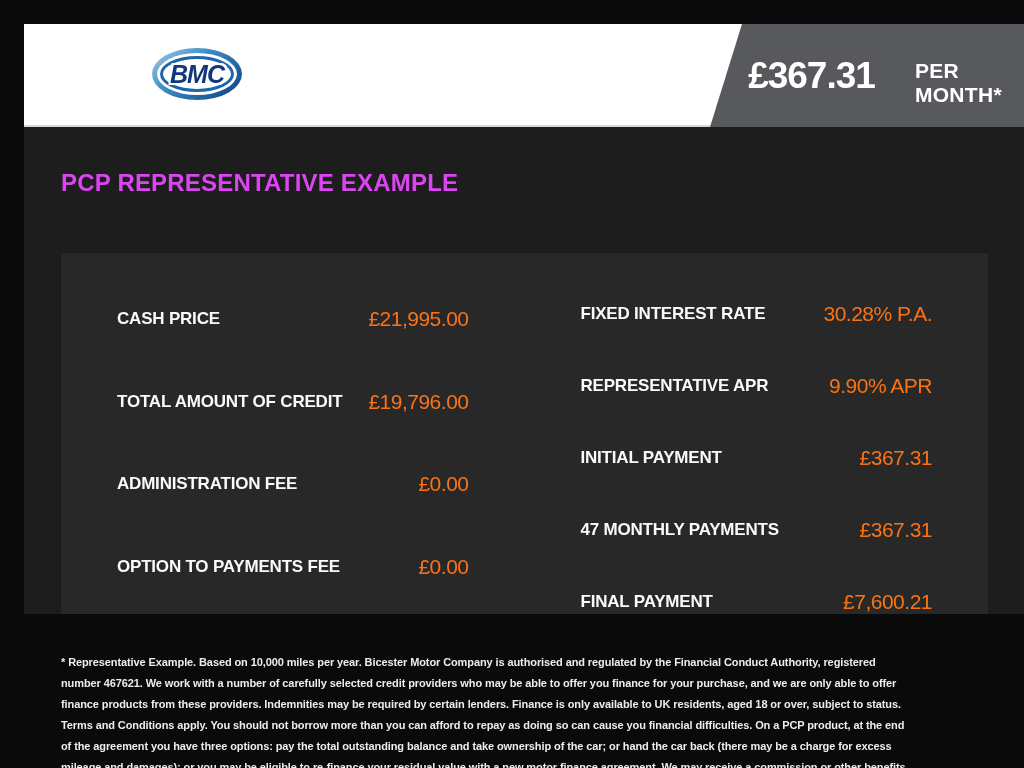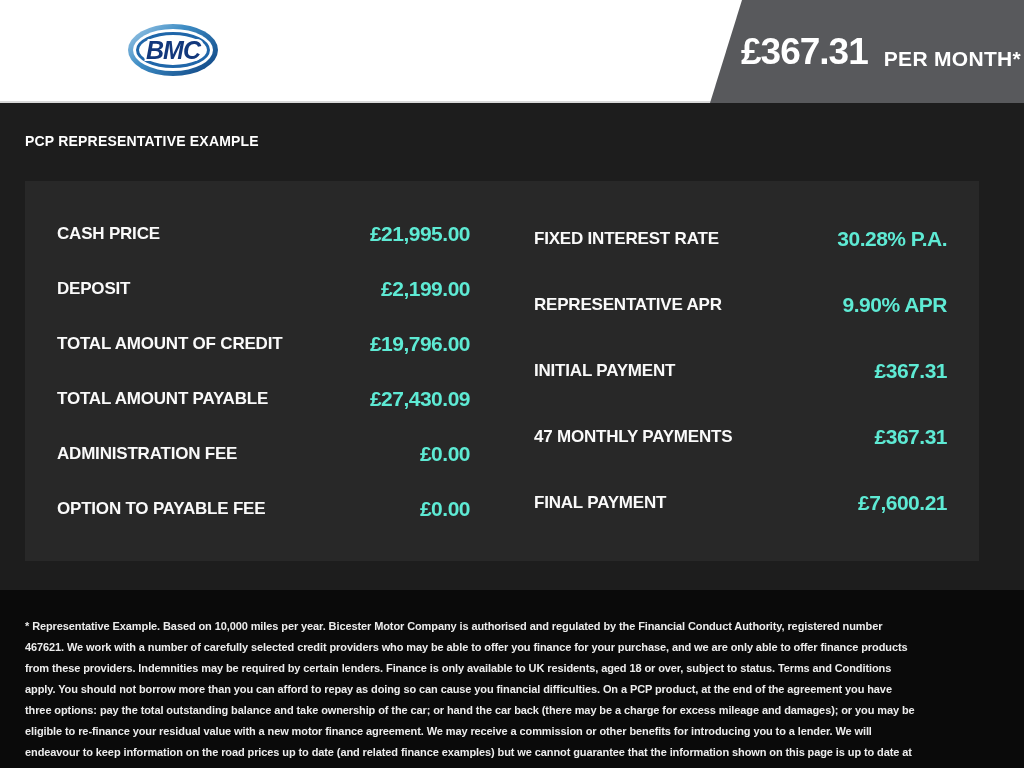--- a/index.html
+++ b/index.html
@@ -1,15 +1,15 @@
 <!DOCTYPE html>
 <html><head>
 <meta charset="utf-8">
 <style>
-  * { margin:0; padding:0; box-sizing:border-box; }
+  * { margin:0; padding:12px; box-sizing:border-box; }
   html,body { width:1024px; height:768px; overflow:hidden; }
   body {
     font-family:"Liberation Sans", sans-serif;
     background:#0a0a0a;
     display:flex; flex-direction:column;
   }
 
   
   .header {
     position:relative;
@@ -58,43 +58,43 @@
     position:relative; top:7px;
   }
 
   
   .main {
     height:487px; flex:0 0 487px;
     background:#1d1d1d;
     padding:30px 24px 0 25px;
   }
   .page-title {
-    color:#ffffff; font-weight:700;
-    font-size:14px; letter-spacing:0.2px;
+    color:#d946ef; font-weight:700;
+    font-size:24px; letter-spacing:0.2px;
   }
   .panels {
     display:flex; margin-top:32px;
   }
   .panel {
     width:477px; height:380px;
     background:#282828;
     padding:25px 32px;
     display:flex; flex-direction:column;
   }
   .finance-row {
     flex:1 1 auto;
     display:flex; align-items:center; justify-content:space-between;
   }
   .finance-label {
     color:#fafafa; font-weight:700;
     font-size:17px; letter-spacing:-0.2px;
     white-space:nowrap;
   }
   .finance-value {
-    color:#5eead4; font-weight:700;
+    color:#f97316; font-weight:400;
     font-size:21px; letter-spacing:-0.5px;
     white-space:nowrap;
   }
 
   
   .disclaimer {
     flex:1 1 auto;
     background:#0a0a0a;
     padding:26px 104px 0 25px;
   }
@@ -123,37 +123,29 @@
   <h1 class="page-title">PCP REPRESENTATIVE EXAMPLE</h1>
 
   <div class="panels">
 
     <div class="panel">
       <div class="finance-row">
         <span class="finance-label">CASH PRICE</span>
         <span class="finance-value">£21,995.00</span>
       </div>
       <div class="finance-row">
-        <span class="finance-label">DEPOSIT</span>
-        <span class="finance-value">£2,199.00</span>
-      </div>
-      <div class="finance-row">
         <span class="finance-label">TOTAL AMOUNT OF CREDIT</span>
         <span class="finance-value">£19,796.00</span>
-      </div>
-      <div class="finance-row">
-        <span class="finance-label">TOTAL AMOUNT PAYABLE</span>
-        <span class="finance-value">£27,430.09</span>
       </div>
       <div class="finance-row">
         <span class="finance-label">ADMINISTRATION FEE</span>
         <span class="finance-value">£0.00</span>
       </div>
       <div class="finance-row">
-        <span class="finance-label">OPTION TO PAYABLE FEE</span>
+        <span class="finance-label">OPTION TO PAYMENTS FEE</span>
         <span class="finance-value">£0.00</span>
       </div>
     </div>
 
     <div class="panel">
       <div class="finance-row">
         <span class="finance-label">FIXED INTEREST RATE</span>
         <span class="finance-value">30.28% P.A.</span>
       </div>
       <div class="finance-row">

